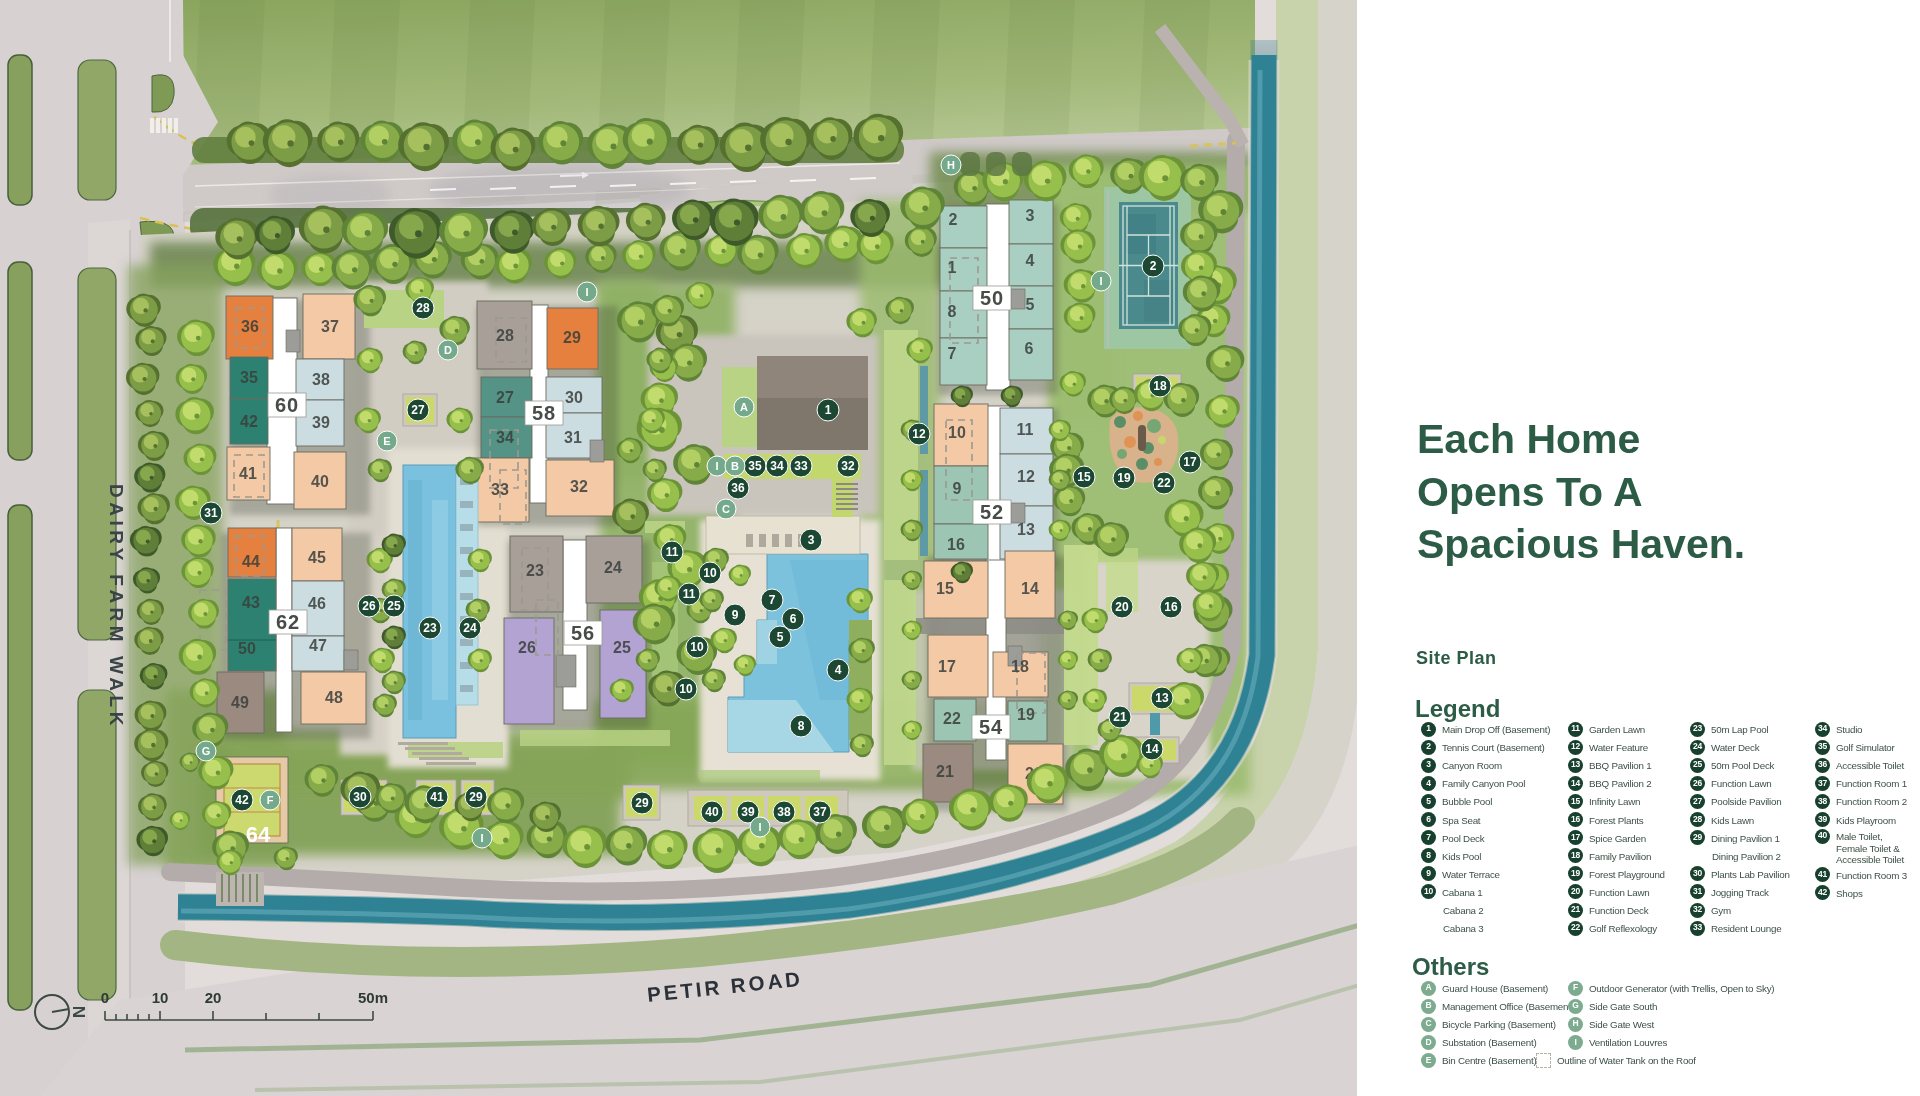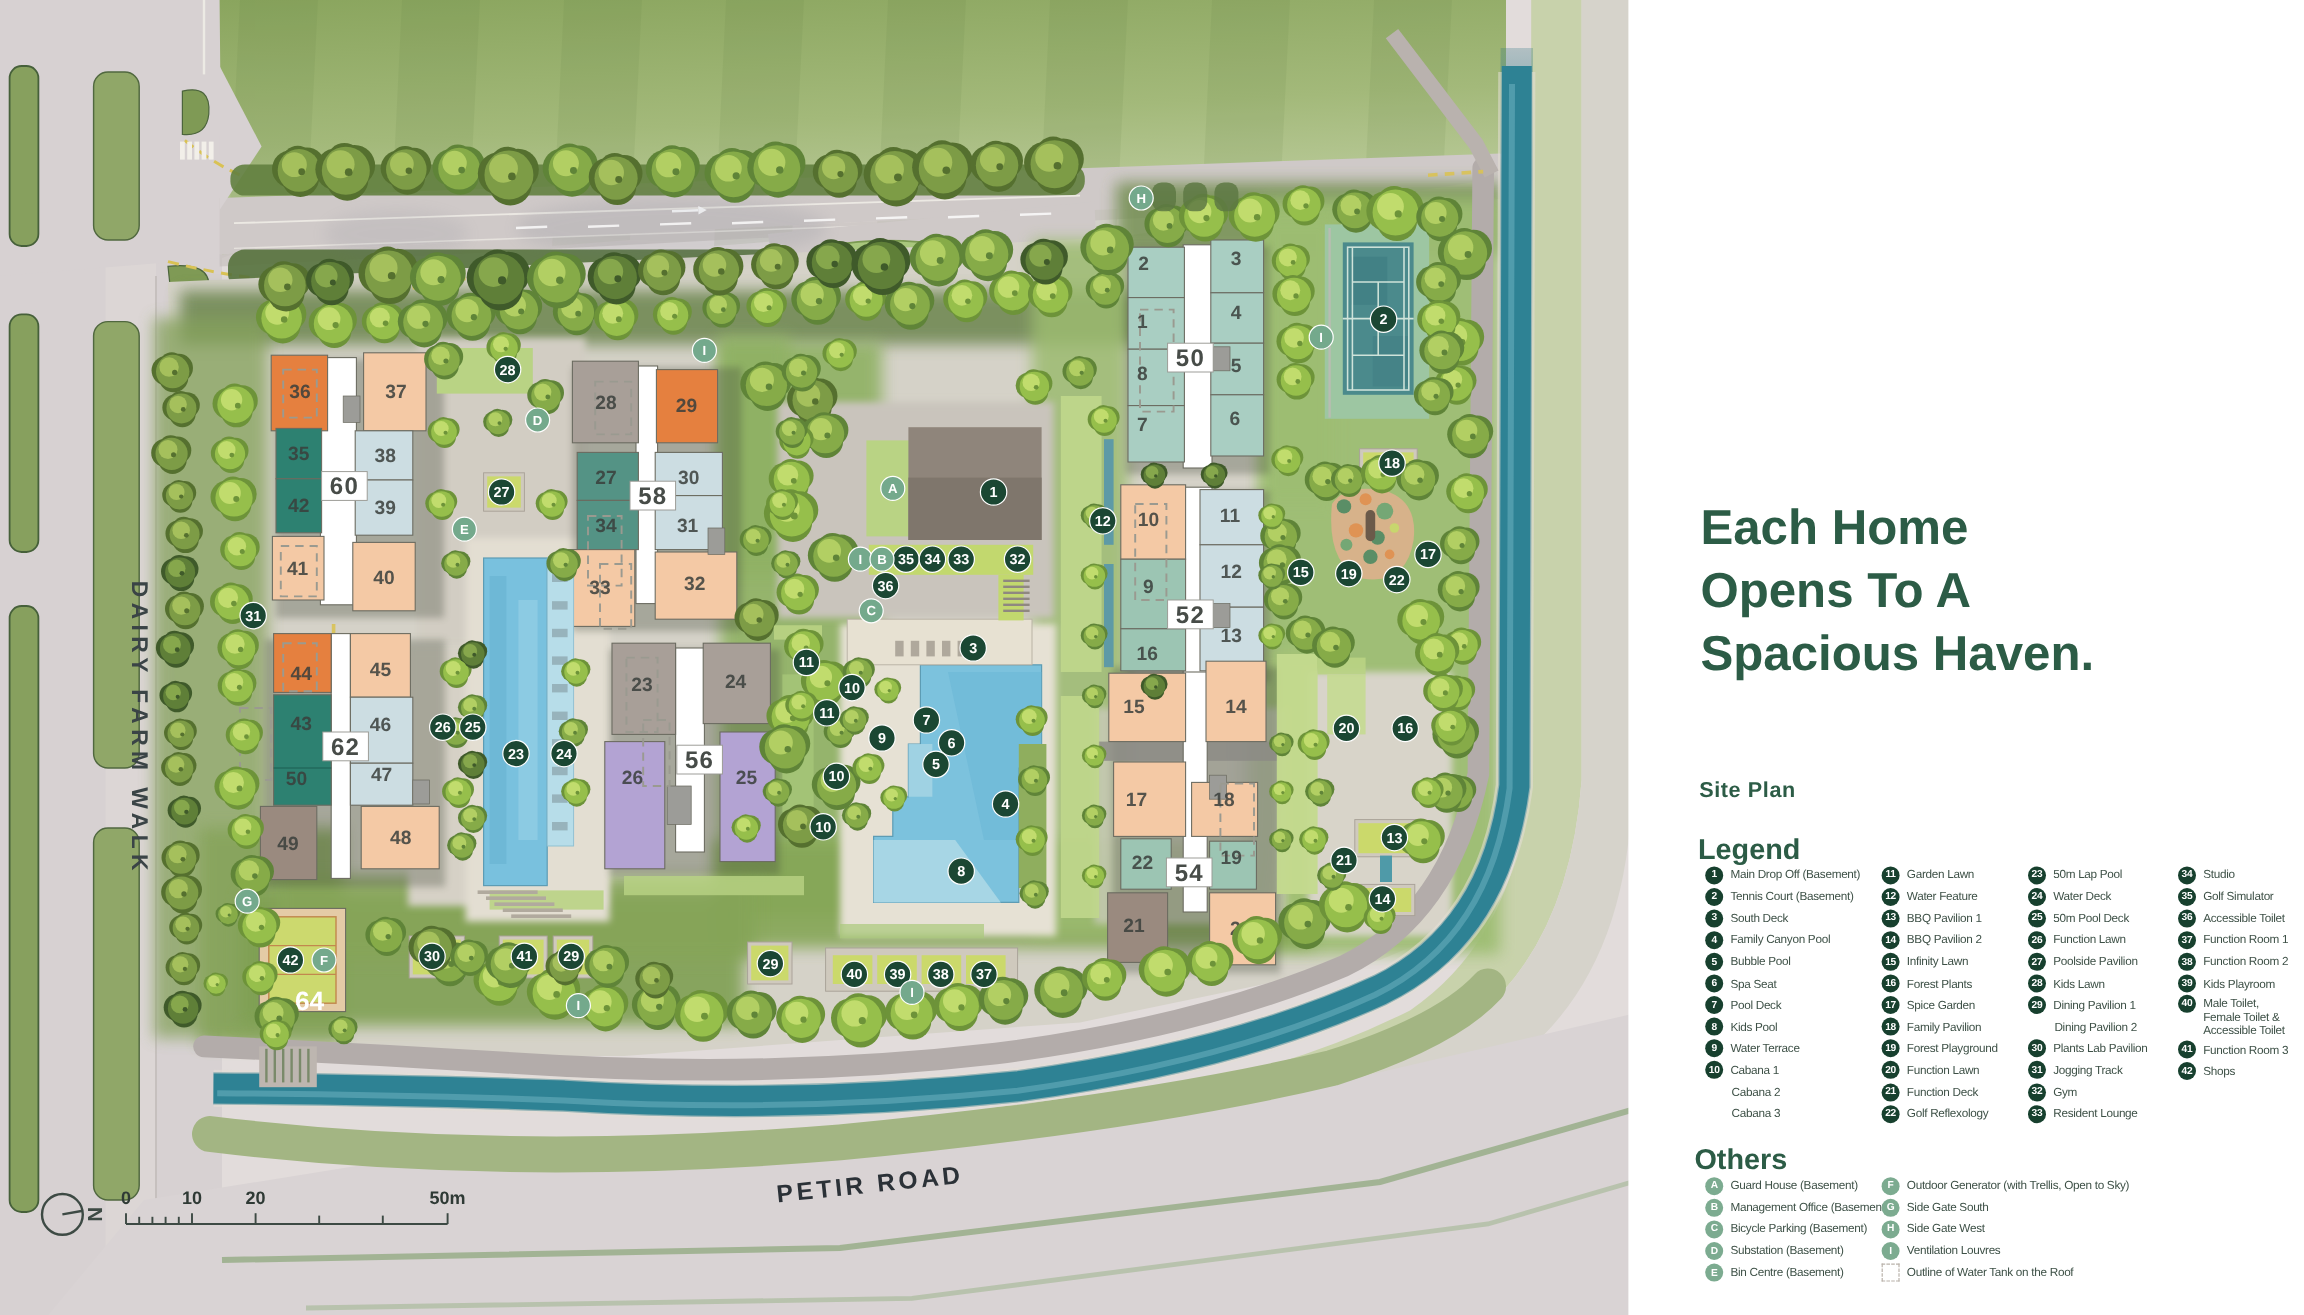--- a/index.html
+++ b/index.html
@@ -2416,21 +2416,21 @@
 <div class="li" style="top:724.0px;left:1421px">
       <span class="b">1</span>
       <span>Main Drop Off (Basement)</span>
     </div>
 <div class="li" style="top:742.1px;left:1421px">
       <span class="b">2</span>
       <span>Tennis Court (Basement)</span>
     </div>
 <div class="li" style="top:760.2px;left:1421px">
       <span class="b">3</span>
-      <span>South Deck</span>
+      <span>Canyon Room</span>
     </div>
 <div class="li" style="top:778.3px;left:1421px">
       <span class="b">4</span>
       <span>Family Canyon Pool</span>
     </div>
 <div class="li" style="top:796.4px;left:1421px">
       <span class="b">5</span>
       <span>Bubble Pool</span>
     </div>
 <div class="li" style="top:814.5px;left:1421px">
@@ -2627,17 +2627,17 @@
     </div>
 <div class="li" style="top:1019.2px;left:1568px">
       <span class="b lt">H</span>
       <span>Side Gate West</span>
     </div>
 <div class="li" style="top:1037.3px;left:1568px">
       <span class="b lt">I</span>
       <span>Ventilation Louvres</span>
     </div>
 
-<div class="li" style="top:1055.4px;left:1568px">
+<div class="li" style="top:1055.4px;left:1536px">
       <span class="dash"></span>
       <span>Outline of Water Tank on the Roof</span>
     </div>
 </div>
 
 </body></html>

